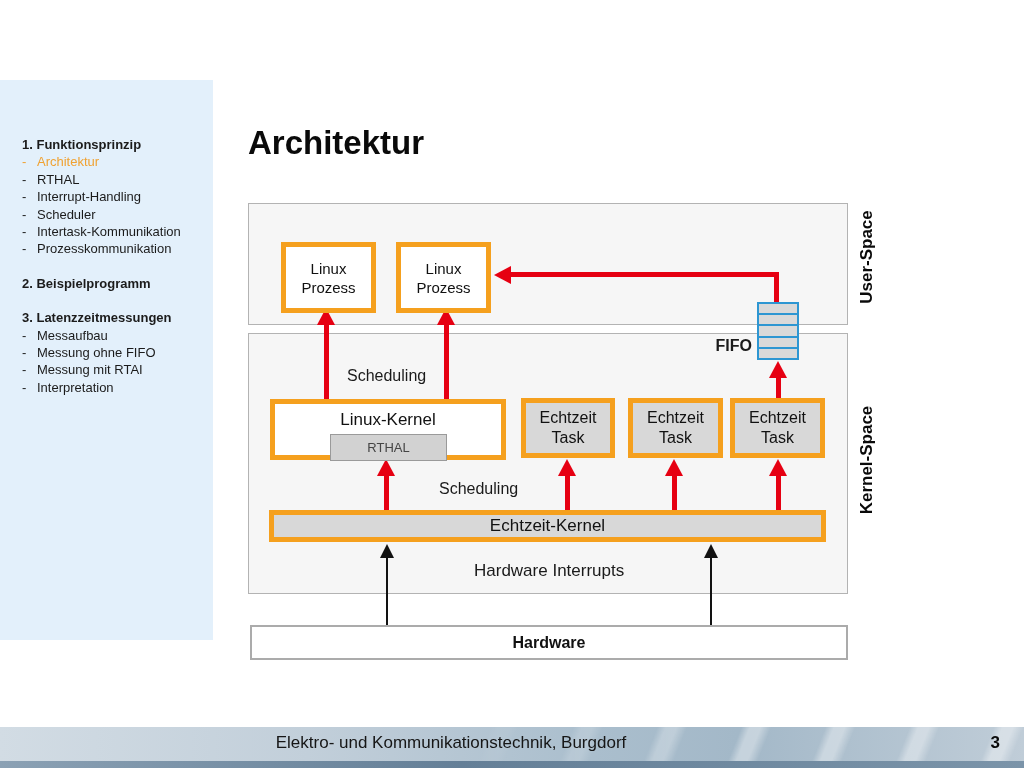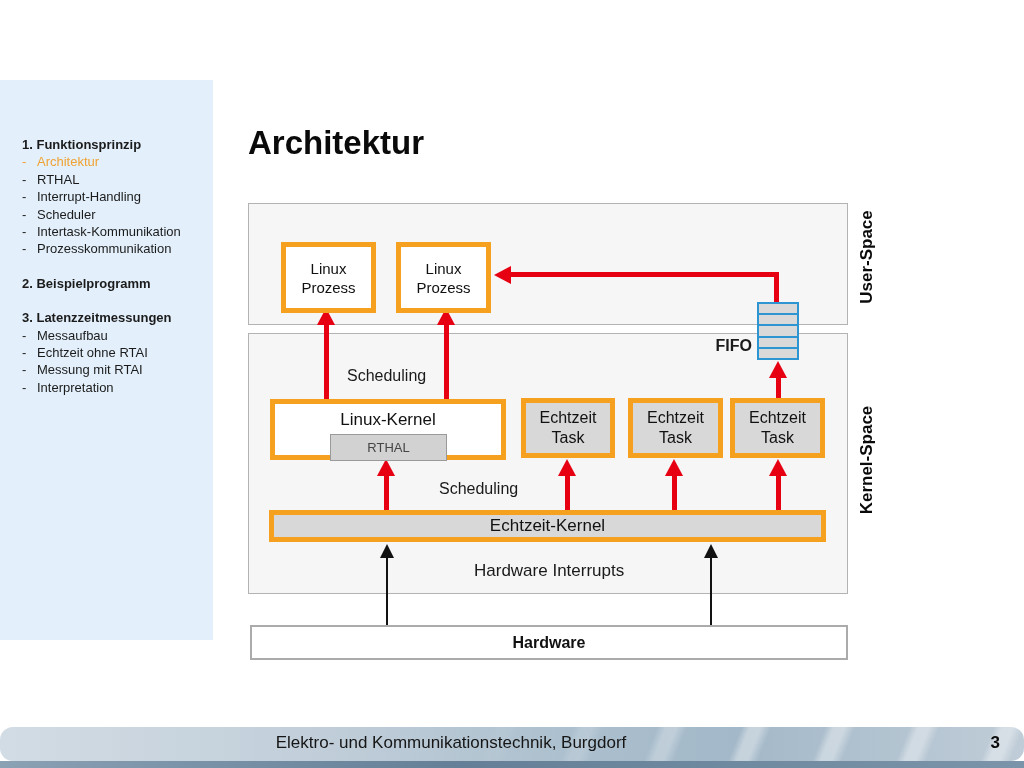--- a/index.html
+++ b/index.html
@@ -54,21 +54,21 @@
   .fifo-cell:first-child{margin-top:0;}
   .rthal{position:absolute;left:330px;top:434px;width:117px;height:27px;box-sizing:border-box;background:#d2d2d2;
          border:1px solid #9a9a9a;display:flex;align-items:center;justify-content:center;
          font-size:13px;color:#454545;z-index:5;}
   .hardware-box{position:absolute;left:250px;top:625px;width:598px;height:35px;box-sizing:border-box;background:#fff;
          border:2px solid #ababab;display:flex;align-items:center;justify-content:center;
          font-size:16px;font-weight:bold;z-index:3;}
 
   
   .footer-bar{position:absolute;left:0;top:727px;width:1024px;height:34px;
-        background:linear-gradient(90deg,#d2dce4 0%,#c2cfda 30%,#aabecd 58%,#a3b8c8 72%,#c0cdd8 100%);border-radius:13px;}
+        background:linear-gradient(90deg,#d2dce4 0%,#c2cfda 30%,#aabecd 58%,#a3b8c8 72%,#c0cdd8 100%);}
   .footer-streaks{position:absolute;right:0;top:0;width:55%;height:100%;
         background:repeating-linear-gradient(112deg,rgba(255,255,255,0) 0 26px,rgba(255,255,255,.38) 34px 44px,rgba(255,255,255,0) 54px 78px);
         -webkit-mask-image:linear-gradient(90deg,transparent,#000 50%);
         mask-image:linear-gradient(90deg,transparent,#000 50%);}
   .footer-caption{position:absolute;left:0;top:6px;width:902px;text-align:center;font-size:17px;color:#161616;}
   .footer-page{position:absolute;right:24px;top:6px;font-size:17px;font-weight:bold;color:#0a0a0a;}
   .footer-strip{position:absolute;left:0;top:761px;width:1024px;height:7px;
         background:linear-gradient(90deg,#8ba1b4,#647f97 45%,#7b94a9);}
 </style>
 </head>
@@ -111,21 +111,21 @@
       </div>
       <div class="nav-row nav-heading nav-gap">
         <span>3. Latenzzeitmessungen</span>
       </div>
       <div class="nav-row">
         <span class="dash">-</span>
         <span>Messaufbau</span>
       </div>
       <div class="nav-row">
         <span class="dash">-</span>
-        <span>Echtzeit ohne RTAI</span>
+        <span>Messung ohne FIFO</span>
       </div>
       <div class="nav-row">
         <span class="dash">-</span>
         <span>Messung mit RTAI</span>
       </div>
       <div class="nav-row">
         <span class="dash">-</span>
         <span>Interpretation</span>
       </div>
     </div>

